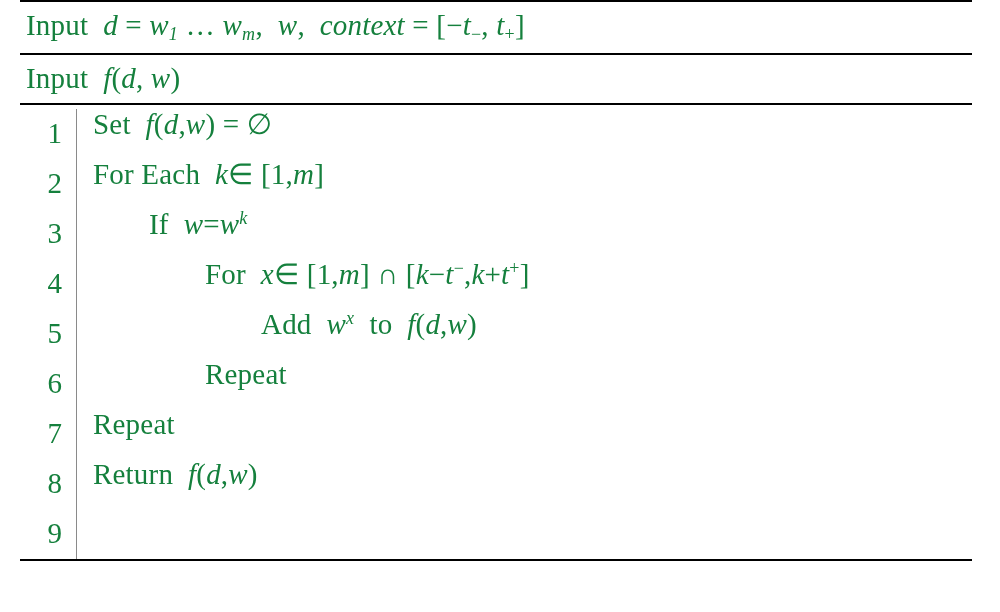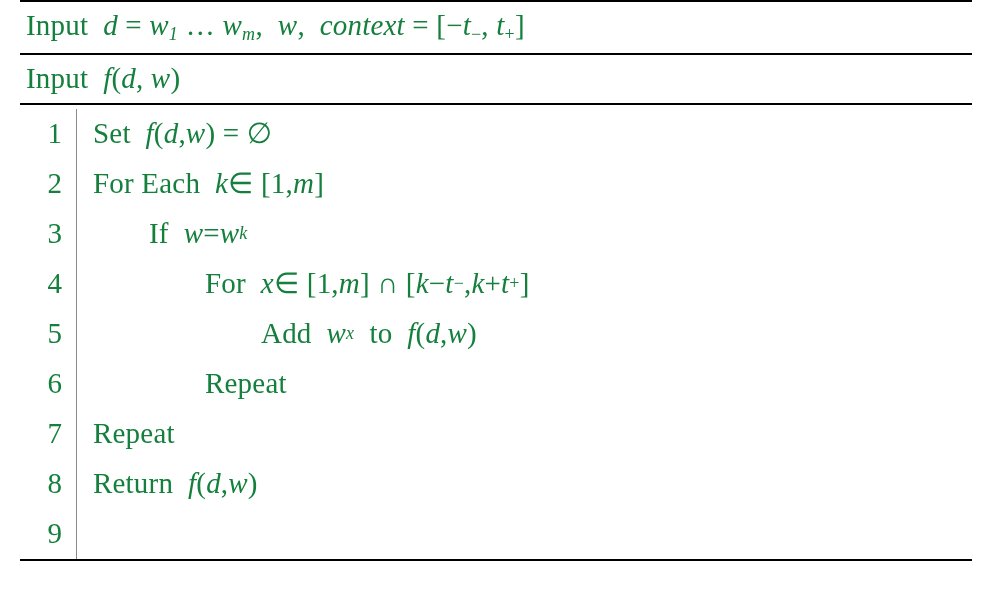--- a/index.html
+++ b/index.html
@@ -37,21 +37,20 @@
   .vrule {
     width: 1px;
     background: #8a8a8a;
   }
   .code {
     padding-left: 16px;
   }
   .row {
     height: 50px;
     display: flex;
-    align-items: center;
     white-space: nowrap;
   }
   .num {
     height: 50px;
     display: flex;
     align-items: center;
     justify-content: flex-end;
   }
   .ind1 { padding-left: 56px; }
   .ind2 { padding-left: 112px; }

